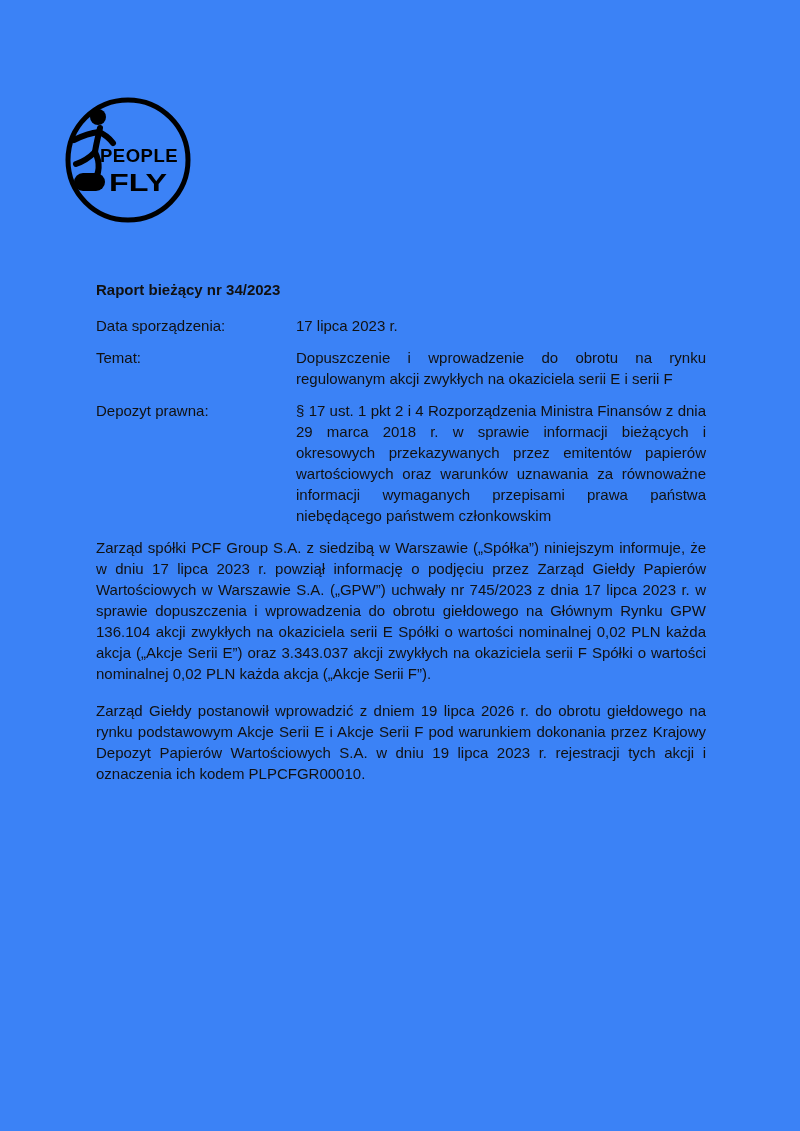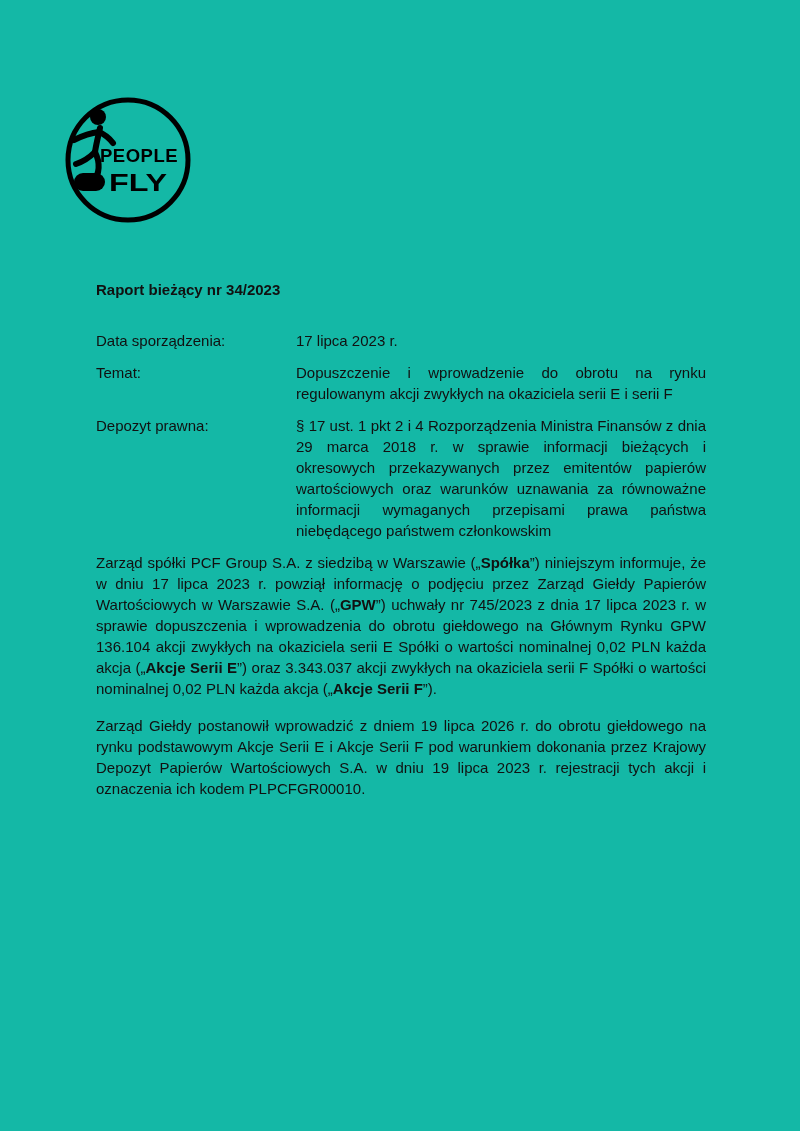--- a/index.html
+++ b/index.html
@@ -1,21 +1,21 @@
 <!DOCTYPE html>
 <html><head>
 <meta charset="utf-8">
 <style>
   * { margin: 0; padding: 0; box-sizing: border-box; }
   html, body { background: #ffffff; }
   .page {
     position: relative;
     width: 800px;
     height: 1131px;
-    background: #14b8a6;
+    background: #3b82f6;
     color: #111111;
     font-family: "Liberation Sans", sans-serif;
     overflow: hidden;
   }
 
   
   .logo { position: absolute; top: 94px; left: 62px; width: 132px; height: 132px; }
   .logo-ring { fill: none; stroke: #000; stroke-width: 5; }
   .figure-fill { fill: #000; }
   .figure-stroke { stroke: #000; stroke-width: 6; stroke-linecap: round; fill: none; }
@@ -31,27 +31,27 @@
 
   
   .content {
     position: absolute;
     top: 279px;
     left: 96px;
     width: 610px;
     font-size: 15px;
     line-height: 21px;
   }
-  .report-title { font-size: 15px; font-weight: 700; margin-bottom: 30px; }
+  .report-title { font-size: 15px; font-weight: 700; margin-bottom: 15px; }
   .field-row { display: flex; margin-bottom: 11px; }
   .field-label { flex: 0 0 200px; width: 200px; font-weight: 400; }
   .field-value { flex: 1; text-align: justify; }
   .section-heading { font-size: 15px; font-weight: 700; margin: 15px 0 16px 0; }
   .body-paragraph { text-align: justify; margin-bottom: 16px; }
-  .body-paragraph strong { font-weight: 700; }
+  .body-paragraph strong { font-weight: 400; }
 </style>
 </head>
 <body>
 
 <div class="page">
 
   <div class="logo">
     <svg viewBox="0 0 132 132" width="132" height="132" aria-hidden="true">
       <circle class="logo-ring" cx="66" cy="66" r="60"></circle>
       <g>

